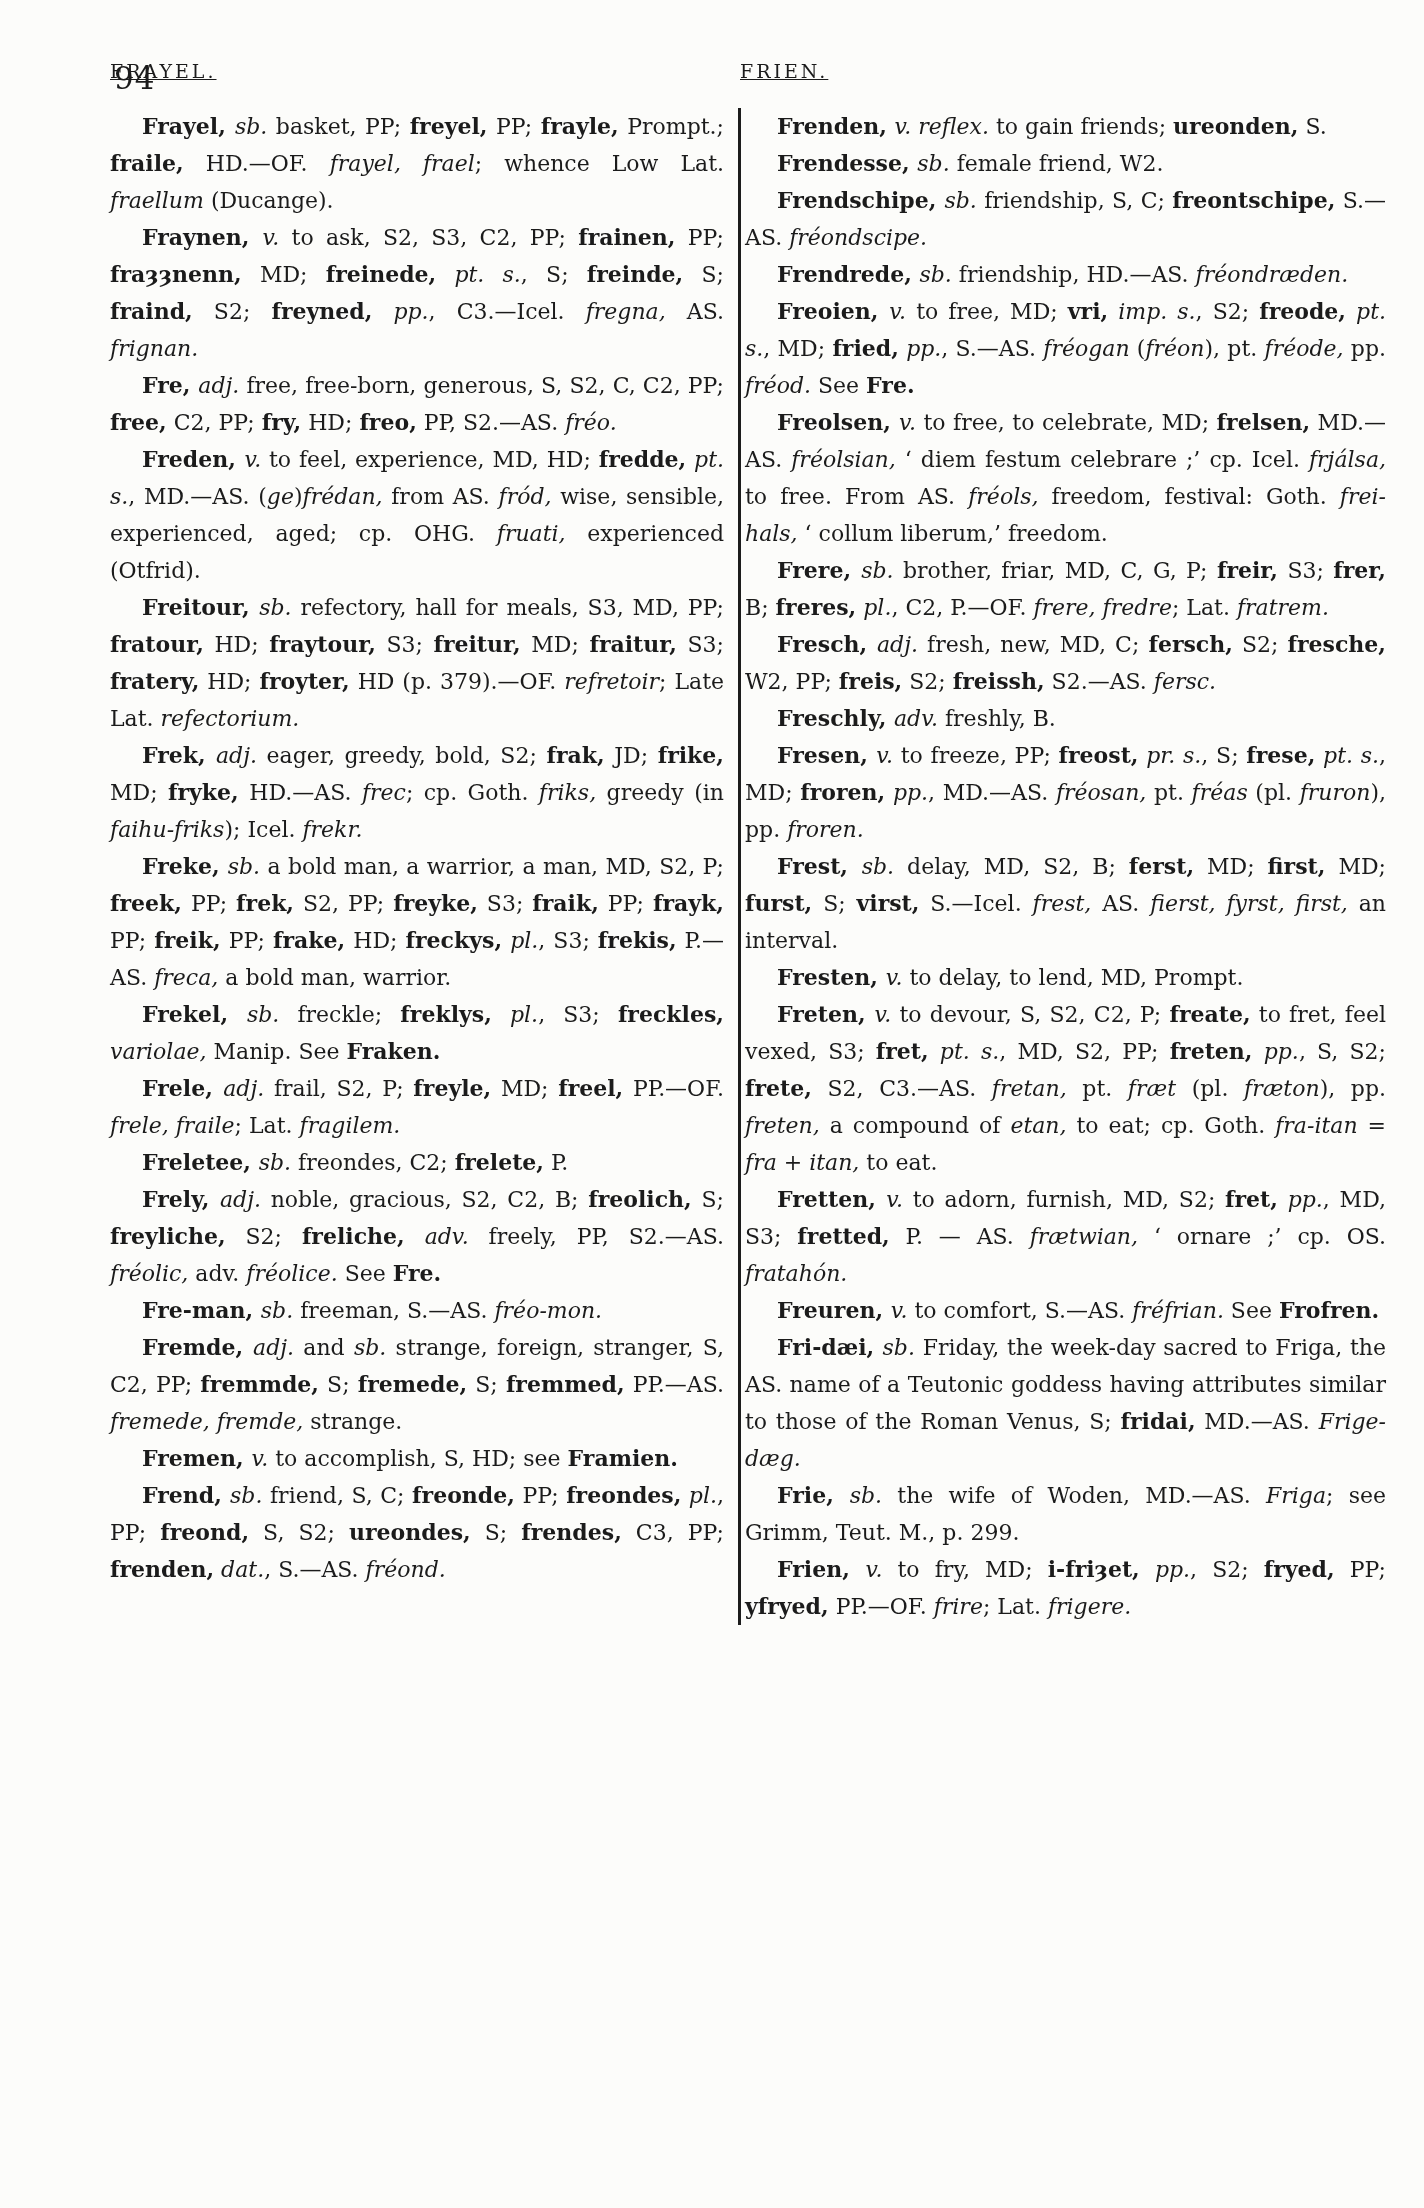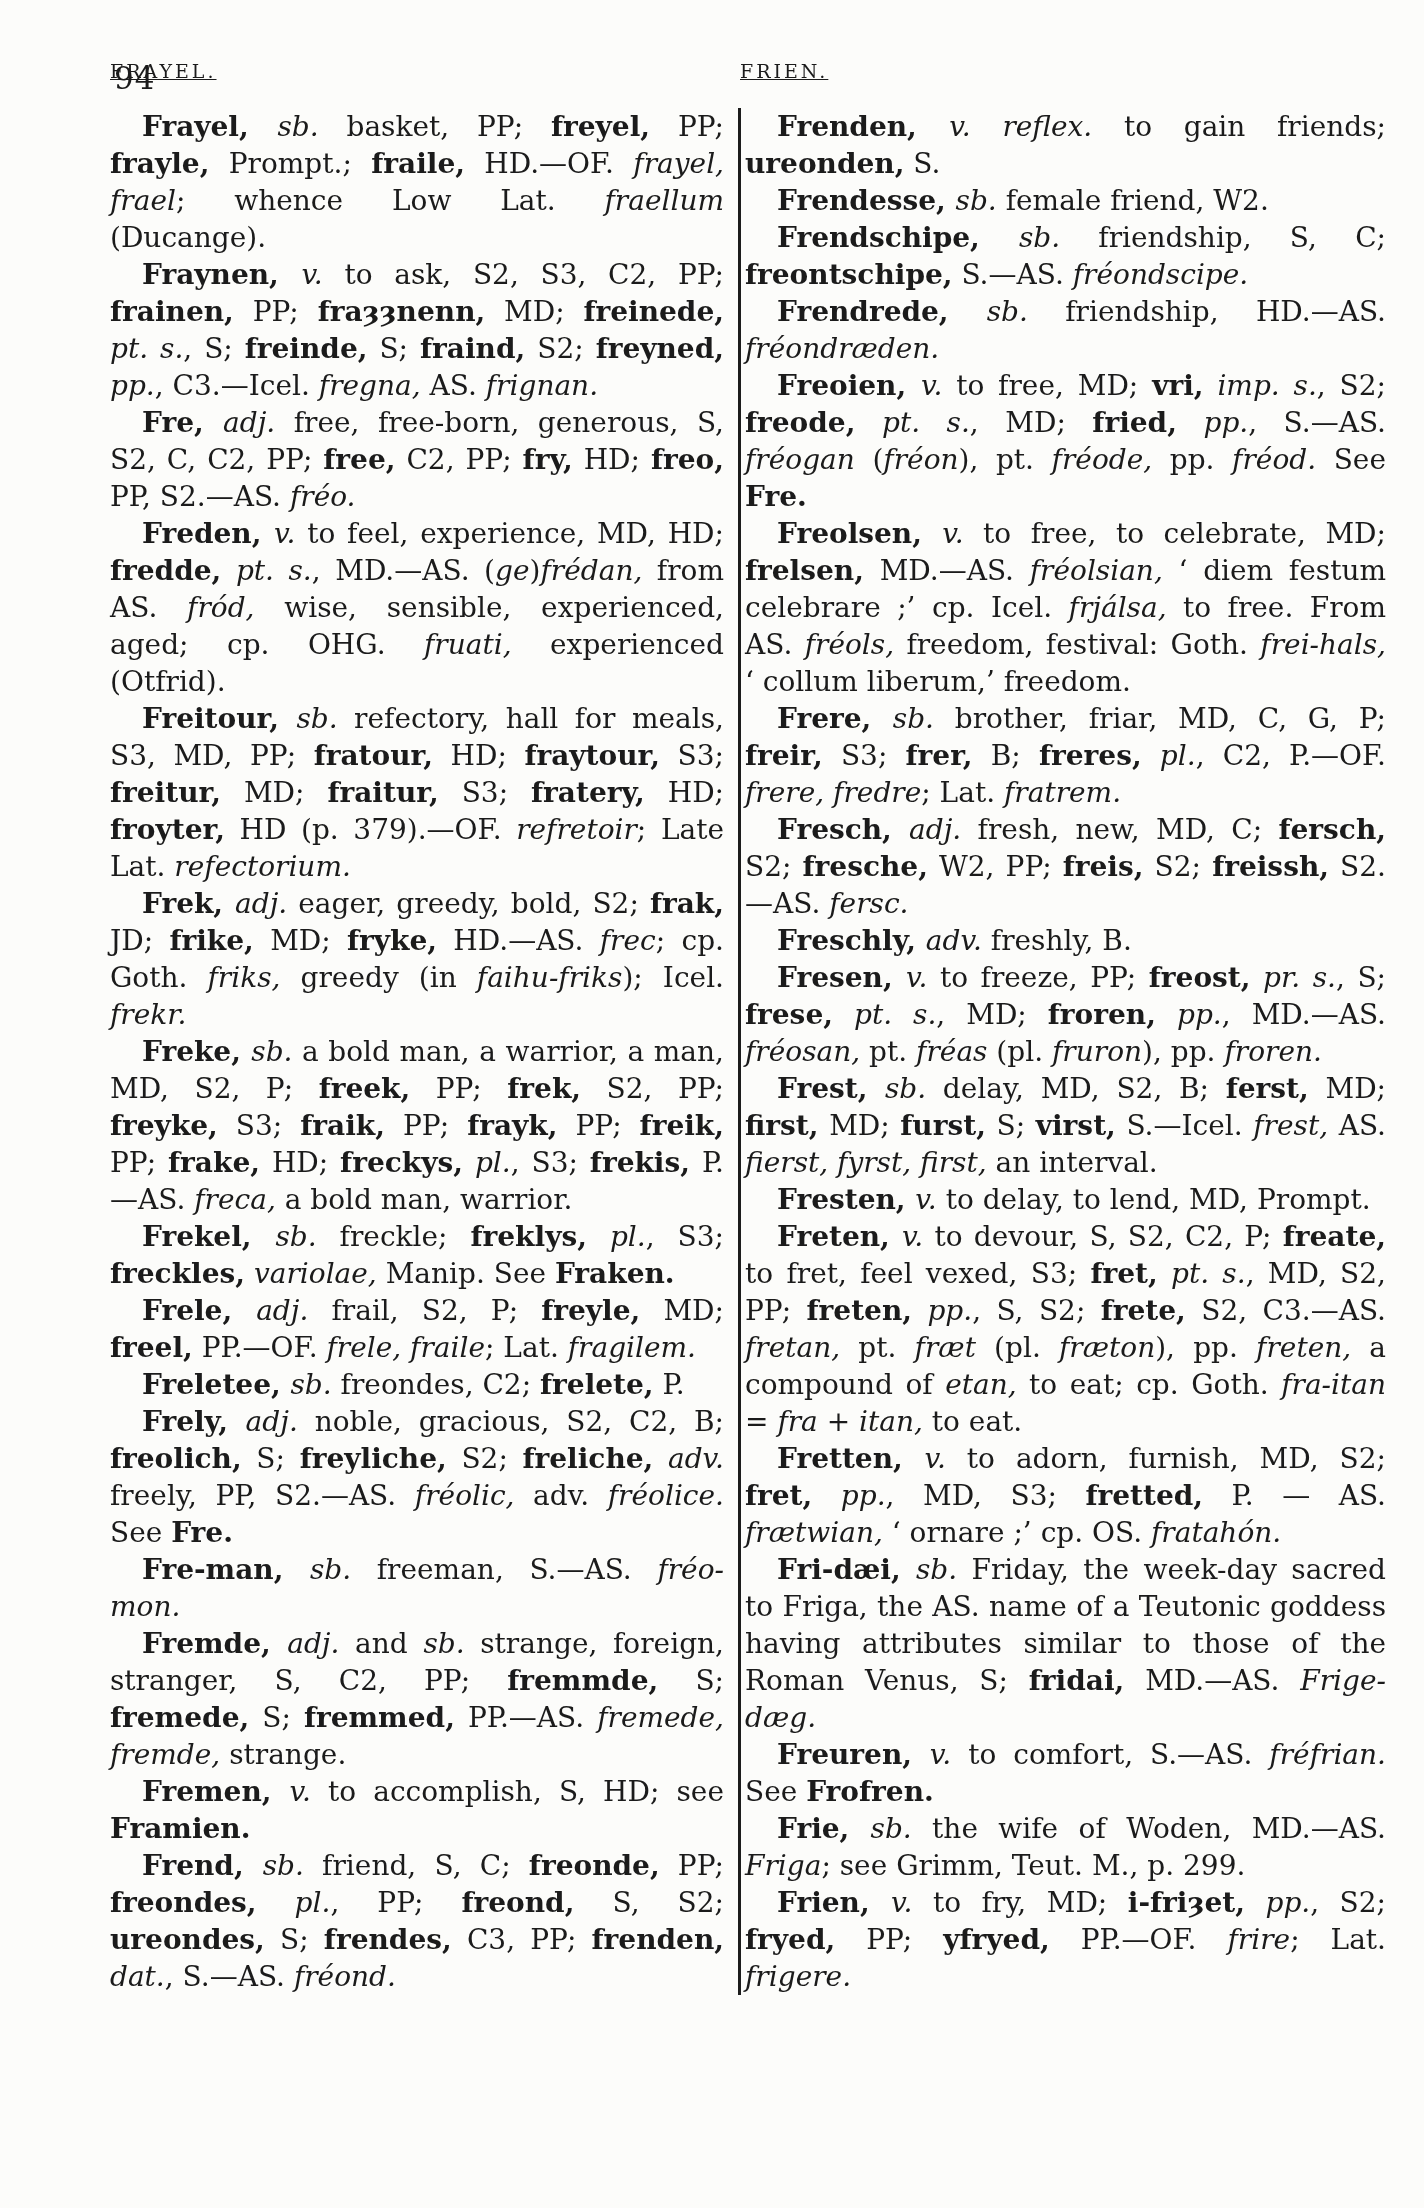--- a/index.html
+++ b/index.html
@@ -35,21 +35,21 @@
   .running-head {
     font-size: 19px;
     letter-spacing: 3px;
     text-decoration: underline;
   }
   .columns {
     display: flex;
     align-items: stretch;
   }
   .column {
-    font-size: 28px;
+    font-size: 22px;
     line-height: 37px;
     text-align: justify;
   }
   .column-left  { width: 628px; padding-right: 14px; }
   .column-divider {
     width: 3px;
     background: #1c1c1c;
     flex: 0 0 auto;
   }
   .column-right { width: 645px; padding-left: 4px; }
@@ -101,19 +101,19 @@
         <p class="entry"><span class="seg-bold">Freoien, </span><span class="seg-italic">v.</span><span class="seg-roman"> to free, MD; </span><span class="seg-bold">vri,</span><span class="seg-roman"> </span><span class="seg-italic">imp. s.</span><span class="seg-roman">, S2; </span><span class="seg-bold">freode,</span><span class="seg-roman"> </span><span class="seg-italic">pt. s.</span><span class="seg-roman">, MD; </span><span class="seg-bold">fried,</span><span class="seg-roman"> </span><span class="seg-italic">pp.</span><span class="seg-roman">, S.—AS. </span><span class="seg-italic">fréogan</span><span class="seg-roman"> (</span><span class="seg-italic">fréon</span><span class="seg-roman">), pt. </span><span class="seg-italic">fréode,</span><span class="seg-roman"> pp. </span><span class="seg-italic">fréod.</span><span class="seg-roman"> See </span><span class="seg-bold">Fre.</span></p>
         <p class="entry"><span class="seg-bold">Freolsen, </span><span class="seg-italic">v.</span><span class="seg-roman"> to free, to celebrate, MD; </span><span class="seg-bold">frelsen,</span><span class="seg-roman"> MD.—AS. </span><span class="seg-italic">fréolsian,</span><span class="seg-roman"> ‘ diem festum celebrare ;’ cp. Icel. </span><span class="seg-italic">frjálsa,</span><span class="seg-roman"> to free. From AS. </span><span class="seg-italic">fréols,</span><span class="seg-roman"> freedom, festival: Goth. </span><span class="seg-italic">frei-hals,</span><span class="seg-roman"> ‘ collum liberum,’ freedom.</span></p>
         <p class="entry"><span class="seg-bold">Frere, </span><span class="seg-italic">sb.</span><span class="seg-roman"> brother, friar, MD, C, G, P; </span><span class="seg-bold">freir,</span><span class="seg-roman"> S3; </span><span class="seg-bold">frer,</span><span class="seg-roman"> B; </span><span class="seg-bold">freres,</span><span class="seg-roman"> </span><span class="seg-italic">pl.</span><span class="seg-roman">, C2, P.—OF. </span><span class="seg-italic">frere, fredre</span><span class="seg-roman">; Lat. </span><span class="seg-italic">fratrem.</span></p>
         <p class="entry"><span class="seg-bold">Fresch, </span><span class="seg-italic">adj.</span><span class="seg-roman"> fresh, new, MD, C; </span><span class="seg-bold">fersch,</span><span class="seg-roman"> S2; </span><span class="seg-bold">fresche,</span><span class="seg-roman"> W2, PP; </span><span class="seg-bold">freis,</span><span class="seg-roman"> S2; </span><span class="seg-bold">freissh,</span><span class="seg-roman"> S2.—AS. </span><span class="seg-italic">fersc.</span></p>
         <p class="entry"><span class="seg-bold">Freschly, </span><span class="seg-italic">adv.</span><span class="seg-roman"> freshly, B.</span></p>
         <p class="entry"><span class="seg-bold">Fresen, </span><span class="seg-italic">v.</span><span class="seg-roman"> to freeze, PP; </span><span class="seg-bold">freost,</span><span class="seg-roman"> </span><span class="seg-italic">pr. s.</span><span class="seg-roman">, S; </span><span class="seg-bold">frese,</span><span class="seg-roman"> </span><span class="seg-italic">pt. s.</span><span class="seg-roman">, MD; </span><span class="seg-bold">froren,</span><span class="seg-roman"> </span><span class="seg-italic">pp.</span><span class="seg-roman">, MD.—AS. </span><span class="seg-italic">fréosan,</span><span class="seg-roman"> pt. </span><span class="seg-italic">fréas</span><span class="seg-roman"> (pl. </span><span class="seg-italic">fruron</span><span class="seg-roman">), pp. </span><span class="seg-italic">froren.</span></p>
         <p class="entry"><span class="seg-bold">Frest, </span><span class="seg-italic">sb.</span><span class="seg-roman"> delay, MD, S2, B; </span><span class="seg-bold">ferst,</span><span class="seg-roman"> MD; </span><span class="seg-bold">first,</span><span class="seg-roman"> MD; </span><span class="seg-bold">furst,</span><span class="seg-roman"> S; </span><span class="seg-bold">virst,</span><span class="seg-roman"> S.—Icel. </span><span class="seg-italic">frest,</span><span class="seg-roman"> AS. </span><span class="seg-italic">fierst, fyrst, first,</span><span class="seg-roman"> an interval.</span></p>
         <p class="entry"><span class="seg-bold">Fresten, </span><span class="seg-italic">v.</span><span class="seg-roman"> to delay, to lend, MD, Prompt.</span></p>
         <p class="entry"><span class="seg-bold">Freten, </span><span class="seg-italic">v.</span><span class="seg-roman"> to devour, S, S2, C2, P; </span><span class="seg-bold">freate,</span><span class="seg-roman"> to fret, feel vexed, S3; </span><span class="seg-bold">fret,</span><span class="seg-roman"> </span><span class="seg-italic">pt. s.</span><span class="seg-roman">, MD, S2, PP; </span><span class="seg-bold">freten,</span><span class="seg-roman"> </span><span class="seg-italic">pp.</span><span class="seg-roman">, S, S2; </span><span class="seg-bold">frete,</span><span class="seg-roman"> S2, C3.—AS. </span><span class="seg-italic">fretan,</span><span class="seg-roman"> pt. </span><span class="seg-italic">fræt</span><span class="seg-roman"> (pl. </span><span class="seg-italic">fræton</span><span class="seg-roman">), pp. </span><span class="seg-italic">freten,</span><span class="seg-roman"> a compound of </span><span class="seg-italic">etan,</span><span class="seg-roman"> to eat; cp. Goth. </span><span class="seg-italic">fra-itan</span><span class="seg-roman"> = </span><span class="seg-italic">fra</span><span class="seg-roman"> + </span><span class="seg-italic">itan,</span><span class="seg-roman"> to eat.</span></p>
         <p class="entry"><span class="seg-bold">Fretten, </span><span class="seg-italic">v.</span><span class="seg-roman"> to adorn, furnish, MD, S2; </span><span class="seg-bold">fret,</span><span class="seg-roman"> </span><span class="seg-italic">pp.</span><span class="seg-roman">, MD, S3; </span><span class="seg-bold">fretted,</span><span class="seg-roman"> P. — AS. </span><span class="seg-italic">frætwian,</span><span class="seg-roman"> ‘ ornare ;’ cp. OS. </span><span class="seg-italic">fratahón.</span></p>
+        <p class="entry"><span class="seg-bold">Freuren, </span><span class="seg-italic">v.</span><span class="seg-roman"> to comfort, S.—AS. </span><span class="seg-italic">fréfrian.</span><span class="seg-roman"> See </span><span class="seg-bold">Frofren.</span></p>
         <p class="entry"><span class="seg-bold">Fri-dæi, </span><span class="seg-italic">sb.</span><span class="seg-roman"> Friday, the week-day sacred to Friga, the AS. name of a Teutonic goddess having attributes similar to those of the Roman Venus, S; </span><span class="seg-bold">fridai,</span><span class="seg-roman"> MD.—AS. </span><span class="seg-italic">Frige-dæg.</span></p>
-        <p class="entry"><span class="seg-bold">Freuren, </span><span class="seg-italic">v.</span><span class="seg-roman"> to comfort, S.—AS. </span><span class="seg-italic">fréfrian.</span><span class="seg-roman"> See </span><span class="seg-bold">Frofren.</span></p>
         <p class="entry"><span class="seg-bold">Frie, </span><span class="seg-italic">sb.</span><span class="seg-roman"> the wife of Woden, MD.—AS. </span><span class="seg-italic">Friga</span><span class="seg-roman">; see Grimm, Teut. M., p. 299.</span></p>
         <p class="entry"><span class="seg-bold">Frien, </span><span class="seg-italic">v.</span><span class="seg-roman"> to fry, MD; </span><span class="seg-bold">i-friȝet,</span><span class="seg-roman"> </span><span class="seg-italic">pp.</span><span class="seg-roman">, S2; </span><span class="seg-bold">fryed,</span><span class="seg-roman"> PP; </span><span class="seg-bold">yfryed,</span><span class="seg-roman"> PP.—OF. </span><span class="seg-italic">frire</span><span class="seg-roman">; Lat. </span><span class="seg-italic">frigere.</span></p>
       </div>
   </div>
 </div>
 
 </body></html>

